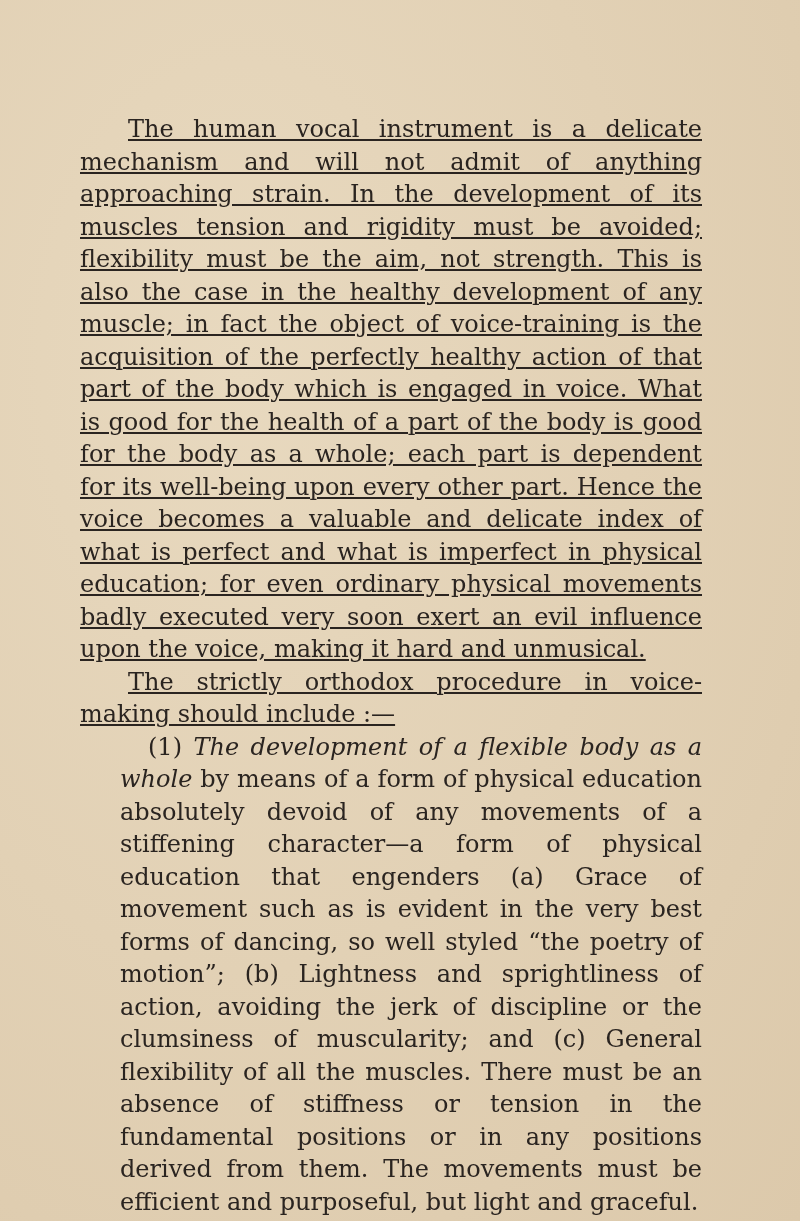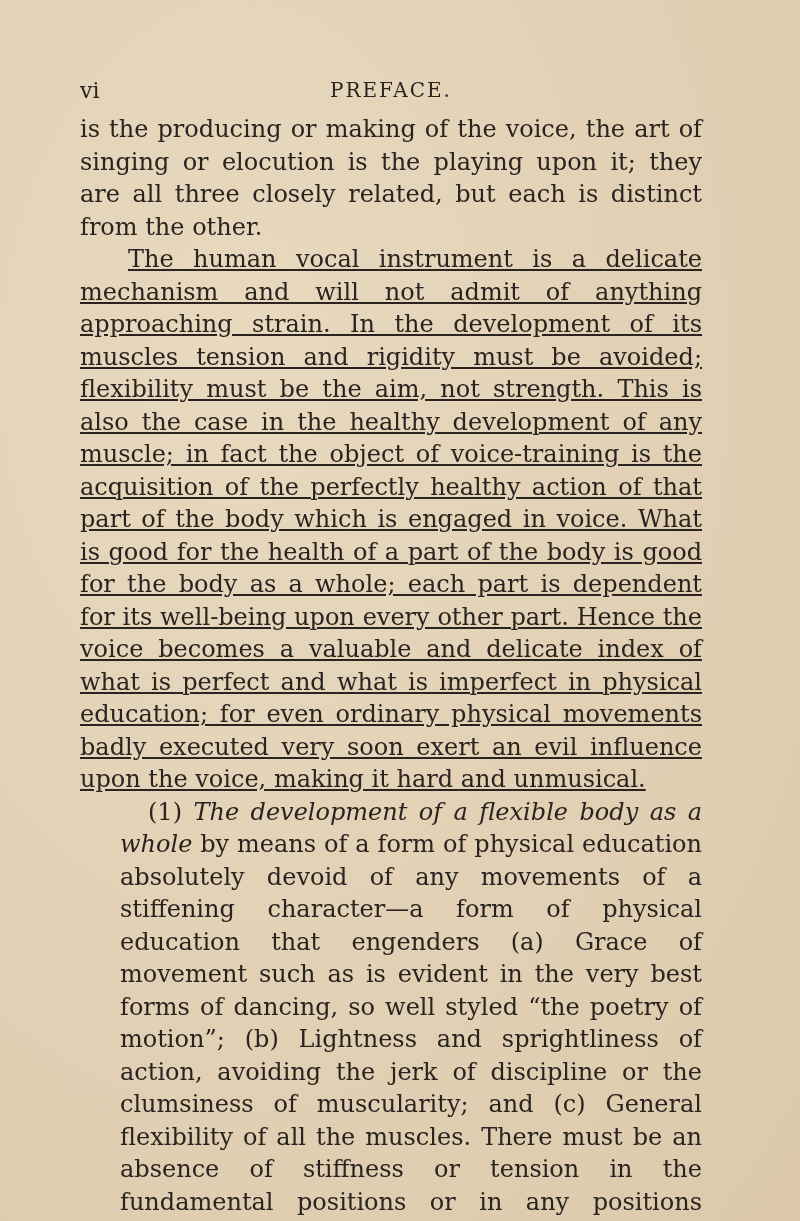--- a/index.html
+++ b/index.html
@@ -18,22 +18,18 @@
   .body p { margin: 0; }
   .indent { text-indent: 48px; text-decoration: underline; }
   .list { margin-left: 40px !important; }
   .list .lead { text-indent: 28px; }
   i { font-style: italic; }
 </style>
 </head>
 <body>
 
 <div class="page">
-  <div class="running-head">
-    <span class="folio">vi</span>
-    <span class="title">PREFACE.</span>
-  </div>
   <div class="body">
-    <p>is the producing or making of the voice, the art of singing or elocution is the playing upon it; they are all three closely related, but each is distinct from the other.</p>
     <p class="indent">The human vocal instrument is a delicate mechanism and will not admit of anything approaching strain. In the development of its muscles tension and rigidity must be avoided; flexibility must be the aim, not strength. This is also the case in the healthy development of any muscle; in fact the object of voice-training is the acquisition of the perfectly healthy action of that part of the body which is engaged in voice. What is good for the health of a part of the body is good for the body as a whole; each part is dependent for its well-being upon every other part. Hence the voice becomes a valuable and delicate index of what is perfect and what is imperfect in physical education; for even ordinary physical movements badly executed very soon exert an evil influence upon the voice, making it hard and unmusical.</p>
+    <p class="indent">The strictly orthodox procedure in voice-making should include :—</p>
     <p class="list"><span class="lead" style="display:inline-block;width:28px"></span><span>(1)</span> <i>The development of a flexible body as a whole</i> <span>by means of a form of physical education absolutely devoid of any movements of a stiffening character—a form of physical education that engenders (a) Grace of movement such as is evident in the very best forms of dancing, so well styled “the poetry of motion”; (b) Lightness and sprightliness of action, avoiding the jerk of discipline or the clumsiness of muscularity; and (c) General flexibility of all the muscles. There must be an absence of stiffness or tension in the fundamental positions or in any positions derived from them. The movements must be efficient and purposeful, but light and graceful.</span></p>
   </div>
 </div>
 
 </body></html>

